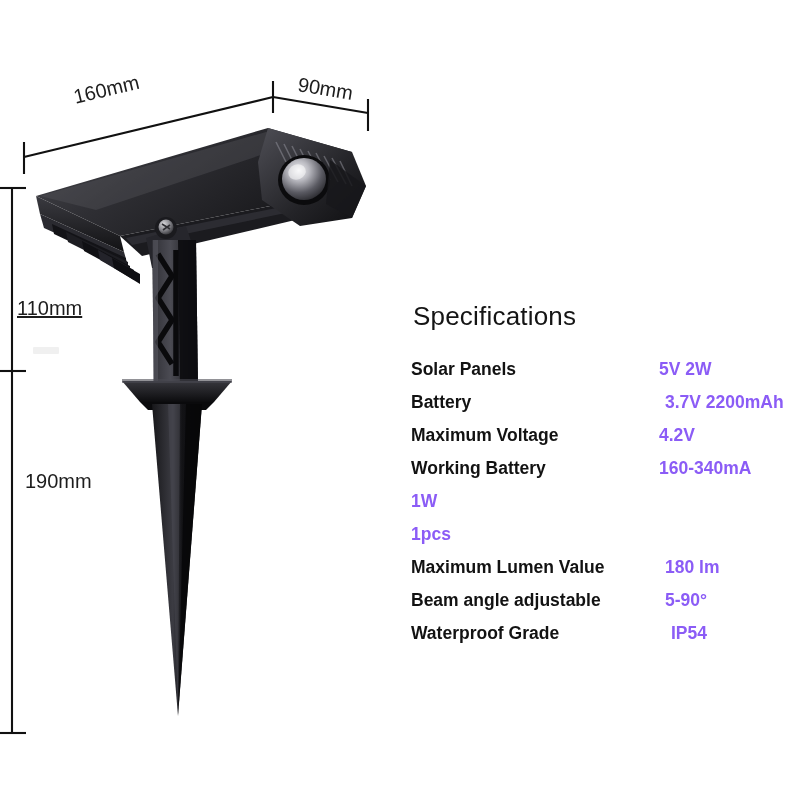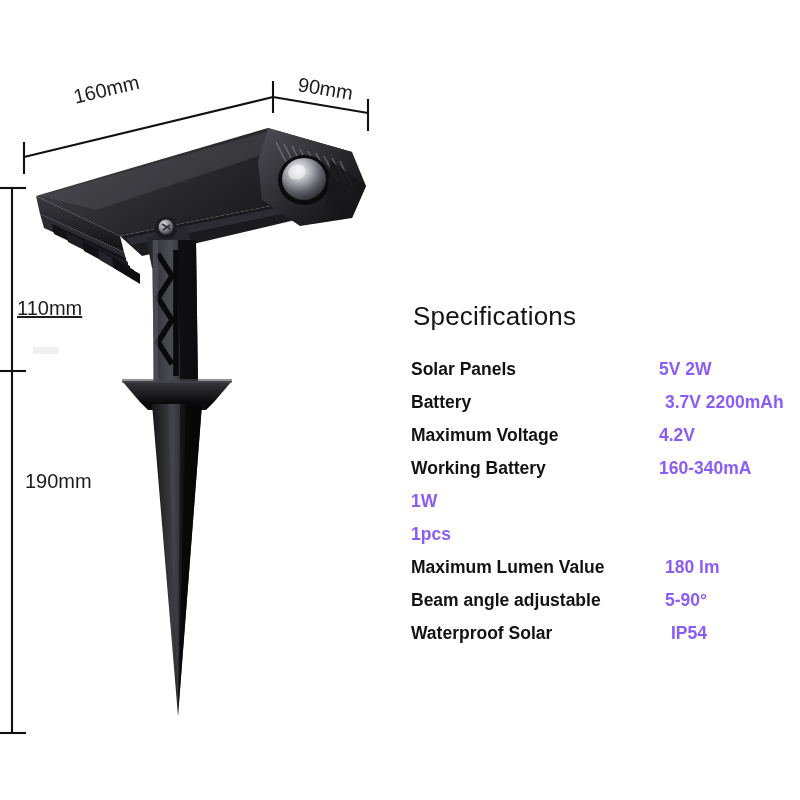--- a/index.html
+++ b/index.html
@@ -286,17 +286,17 @@
       </div>
       <div class="spec-row" data-indent="1">
         <span class="spec-label">Maximum Lumen Value</span>
         <span class="spec-value">180 lm</span>
       </div>
       <div class="spec-row light" data-indent="1">
         <span class="spec-label">Beam angle adjustable</span>
         <span class="spec-value">5-90°</span>
       </div>
       <div class="spec-row" data-indent="2">
-        <span class="spec-label">Waterproof Solar</span>
+        <span class="spec-label">Waterproof Grade</span>
         <span class="spec-value">IP54</span>
       </div>
     </div>
 </section>
 
 </body></html>

